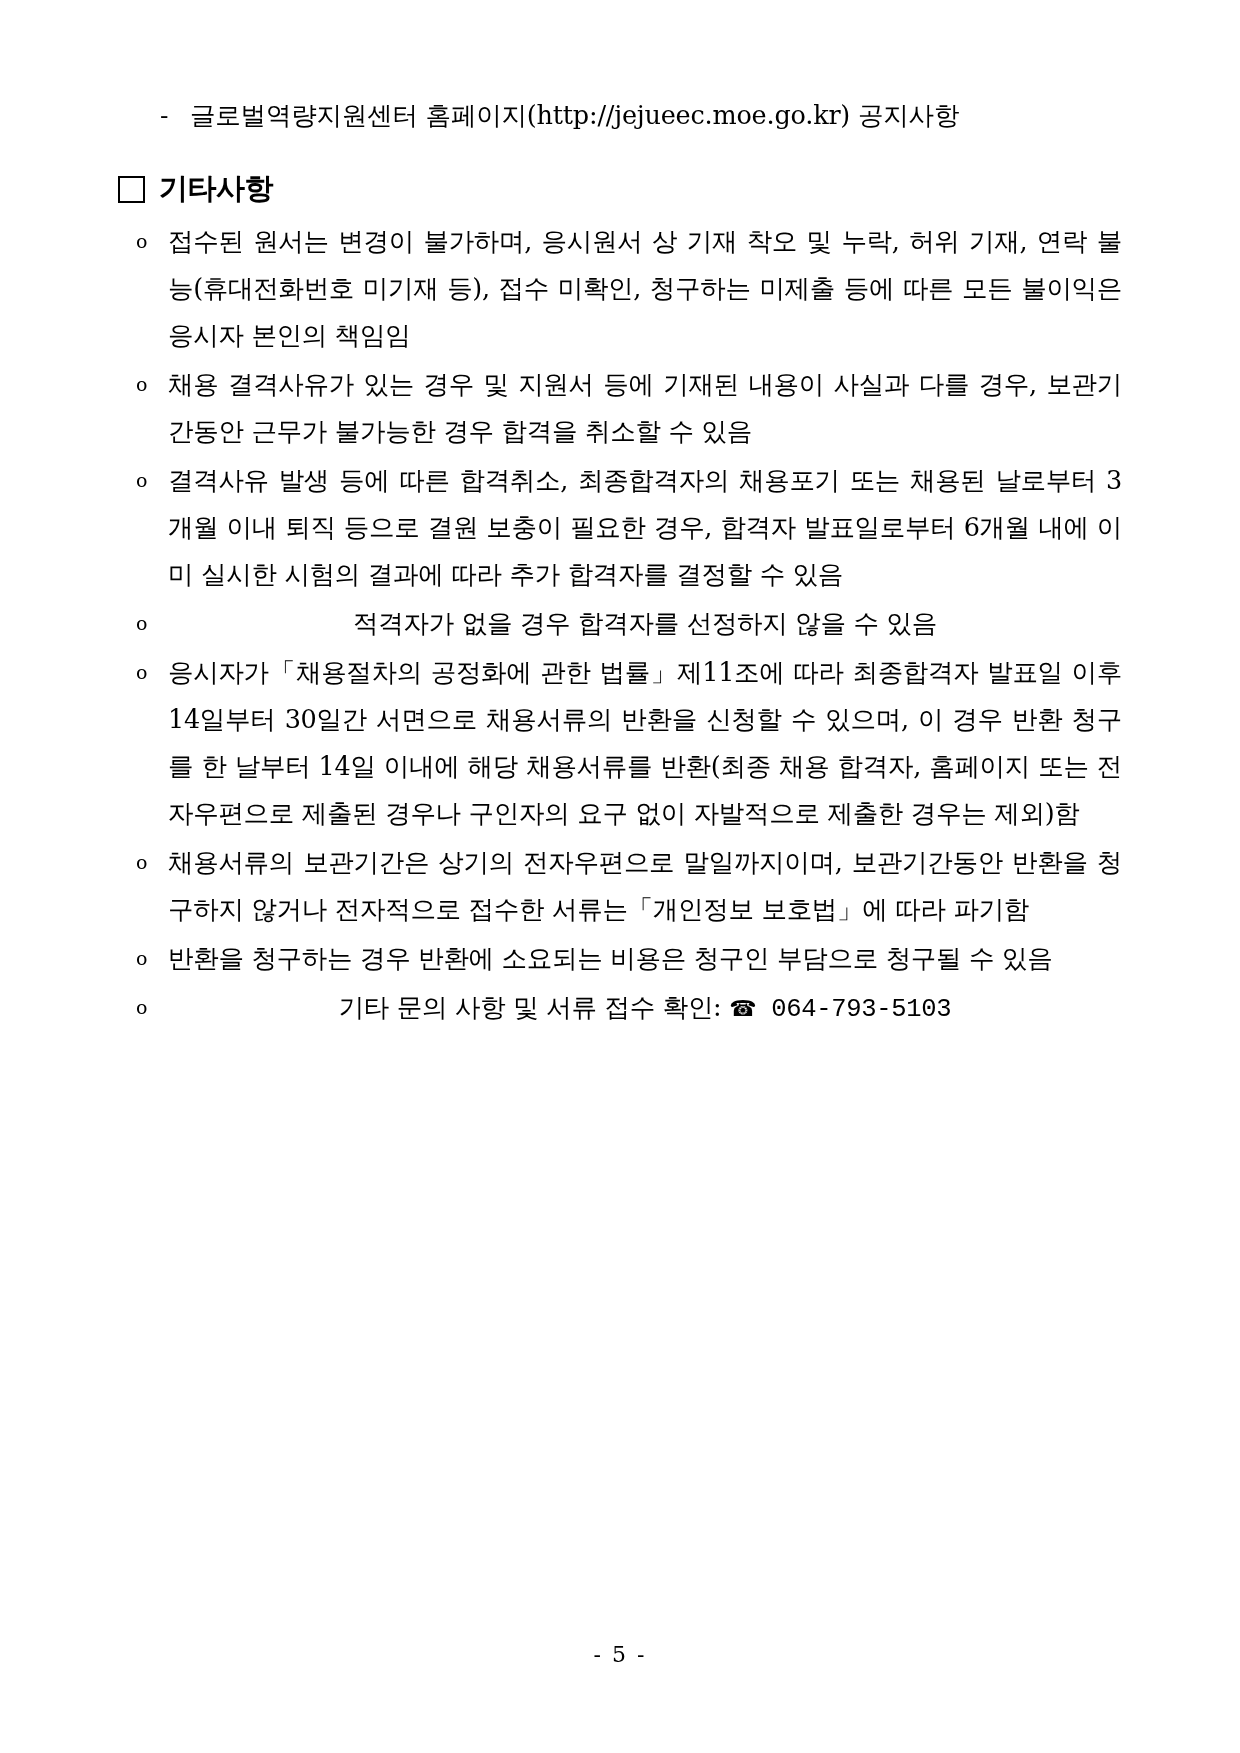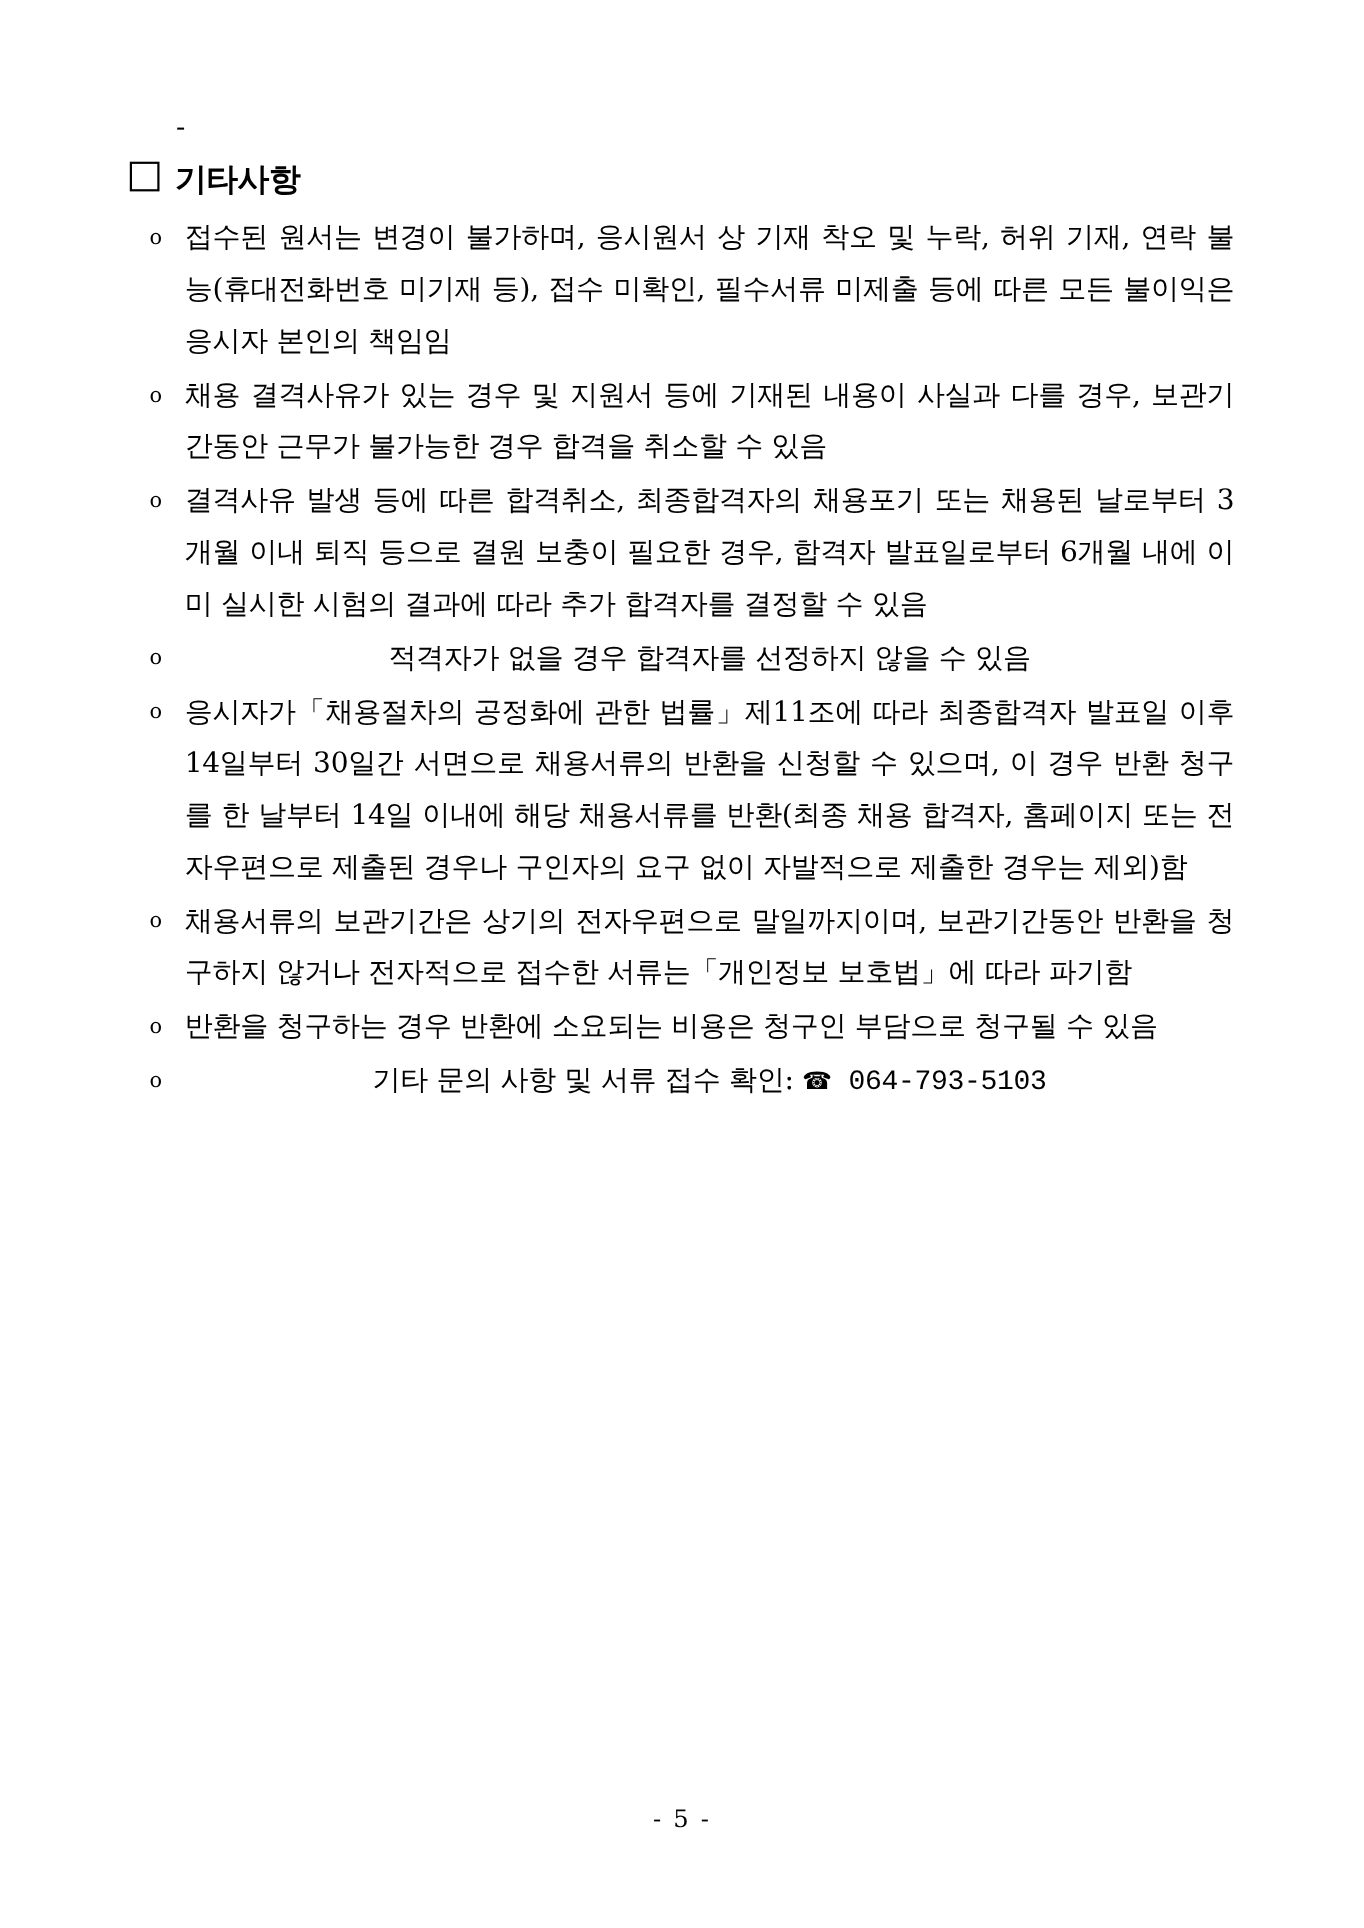--- a/index.html
+++ b/index.html
@@ -44,22 +44,22 @@
     letter-spacing: -0.2px;
     text-align: justify;
   }
   .latin {
     font-family: Liberation Mono, monospace;
   }
 
   
   .section-head {
     display: flex;
-    align-items: flex-start;
-    margin-top: 6px;
+    align-items: center;
+    margin-top: 31px;
     margin-left: 0px;
   }
   .sq-box {
     flex: 0 0 auto;
     width: 23px;
     height: 23px;
     border: 2.5px solid #000;
     margin-right: 14px;
     margin-top: 2px;
   }
@@ -116,33 +116,34 @@
   }
 </style>
 </head>
 <body>
 
 <div class="page">
 
   <div class="dash-block">
     <div class="dash-mark">-</div>
     <div class="dash-body">
+      <div>글로벌역량지원센터  홈페이지(http://jejueec.moe.go.kr)  공지사항</div>
     </div>
   </div>
 
   <div class="section-head">
     <span class="sq-box"></span>
     <span class="section-title">기타사항</span>
   </div>
 
   <div class="o-list">
 
     <div class="o-item">
       <div class="o-mark">o</div>
-      <div class="o-body">접수된 원서는 변경이 불가하며, 응시원서 상 기재 착오 및 누락, 허위 기재, 연락 불능(휴대전화번호 미기재 등), 접수 미확인, 필수서류 미제출 등에 따른 모든 불이익은 응시자 본인의 책임임</div>
+      <div class="o-body">접수된 원서는 변경이 불가하며, 응시원서 상 기재 착오 및 누락, 허위 기재, 연락 불능(휴대전화번호 미기재 등), 접수 미확인, 청구하는 미제출 등에 따른 모든 불이익은 응시자 본인의 책임임</div>
     </div>
 
     <div class="o-item">
       <div class="o-mark">o</div>
       <div class="o-body">채용 결격사유가 있는 경우 및 지원서 등에 기재된 내용이 사실과 다를 경우, 보관기간동안 근무가 불가능한 경우 합격을 취소할 수 있음</div>
     </div>
 
     <div class="o-item">
       <div class="o-mark">o</div>
       <div class="o-body">결격사유 발생 등에 따른 합격취소, 최종합격자의 채용포기 또는 채용된 날로부터 3개월 이내 퇴직 등으로 결원 보충이 필요한 경우, 합격자 발표일로부터 6개월 내에 이미 실시한 시험의 결과에 따라 추가 합격자를 결정할 수 있음</div>

